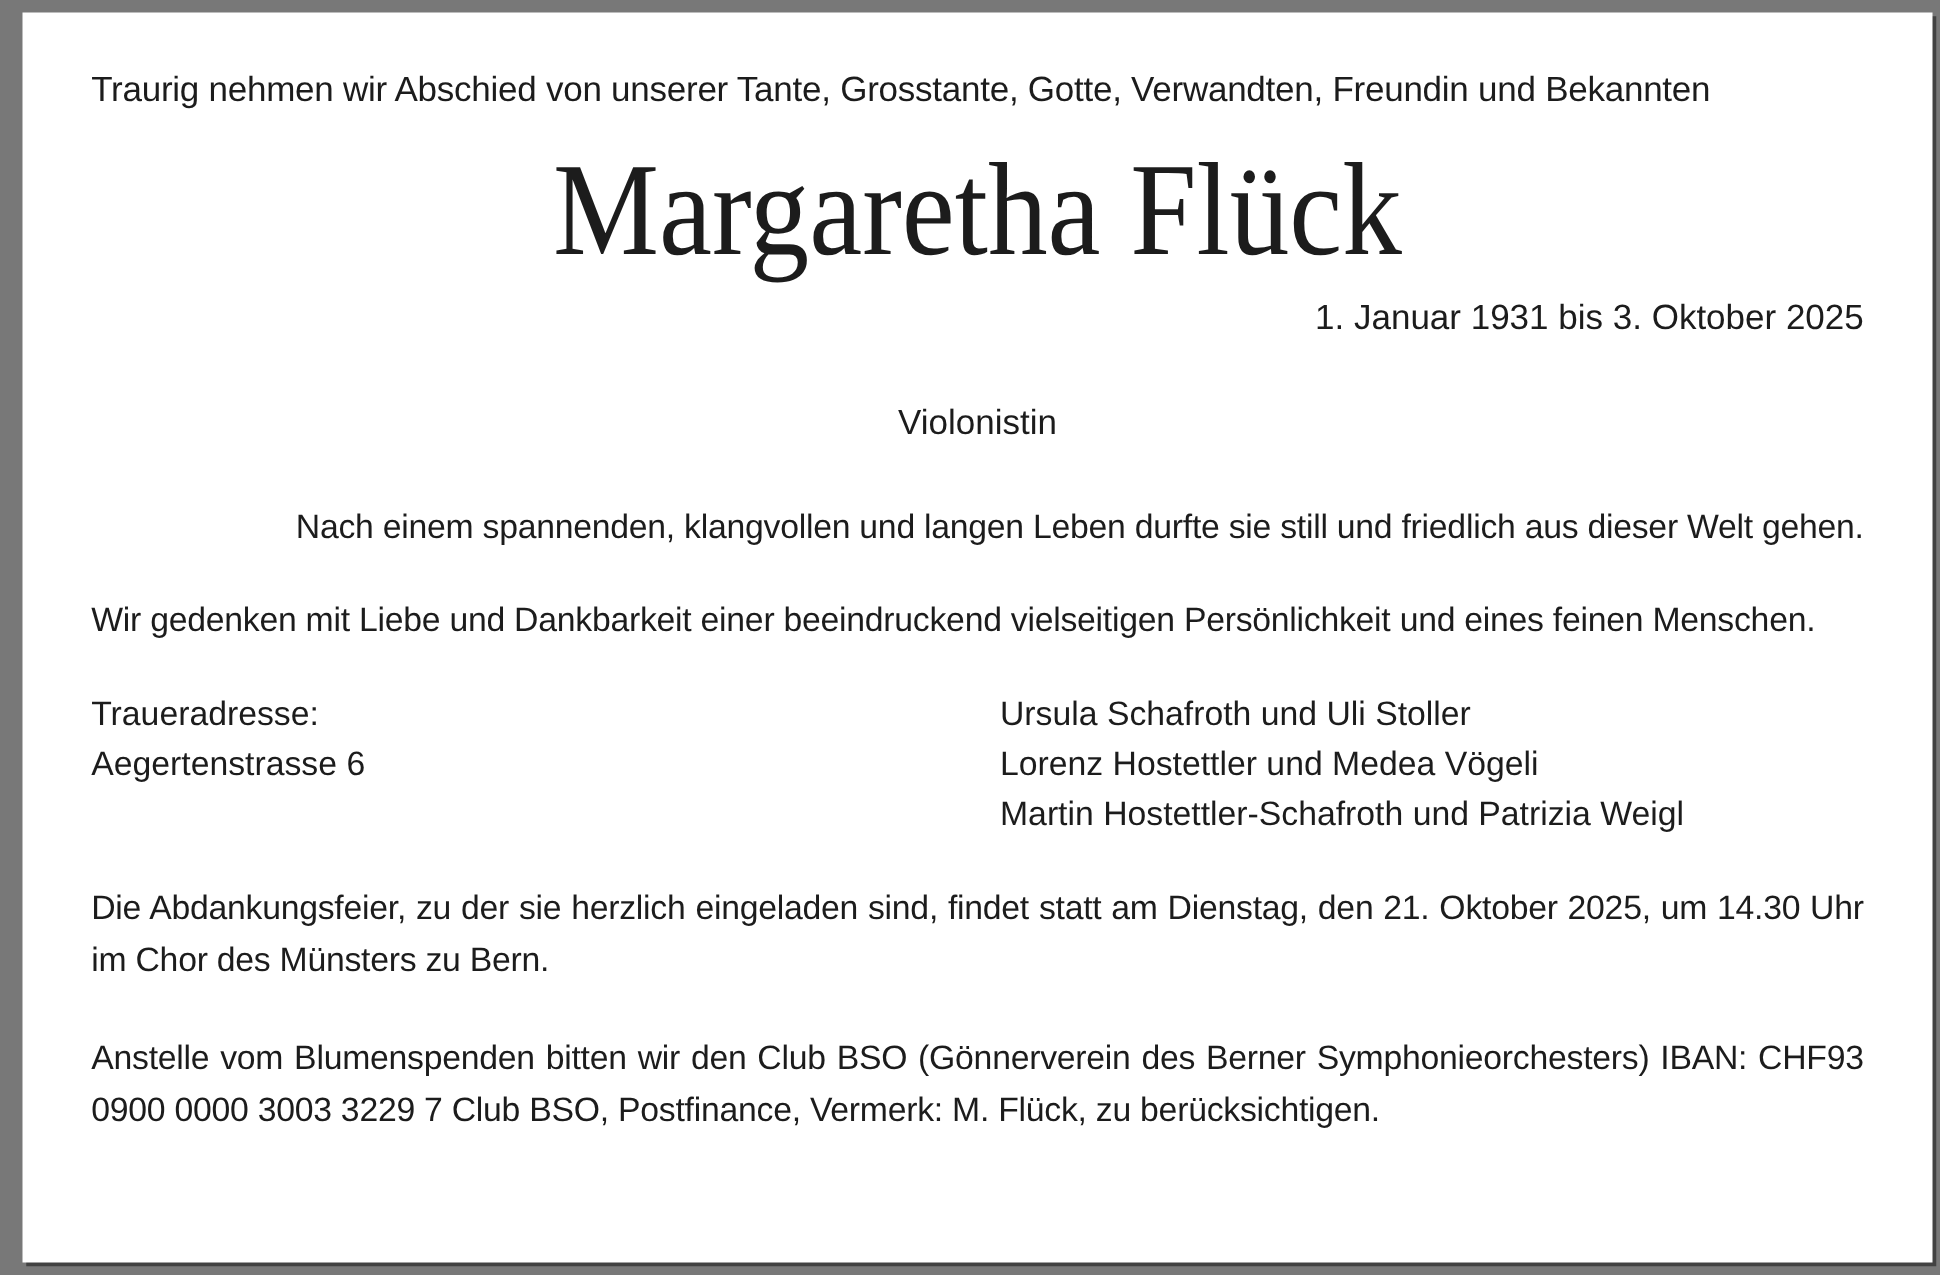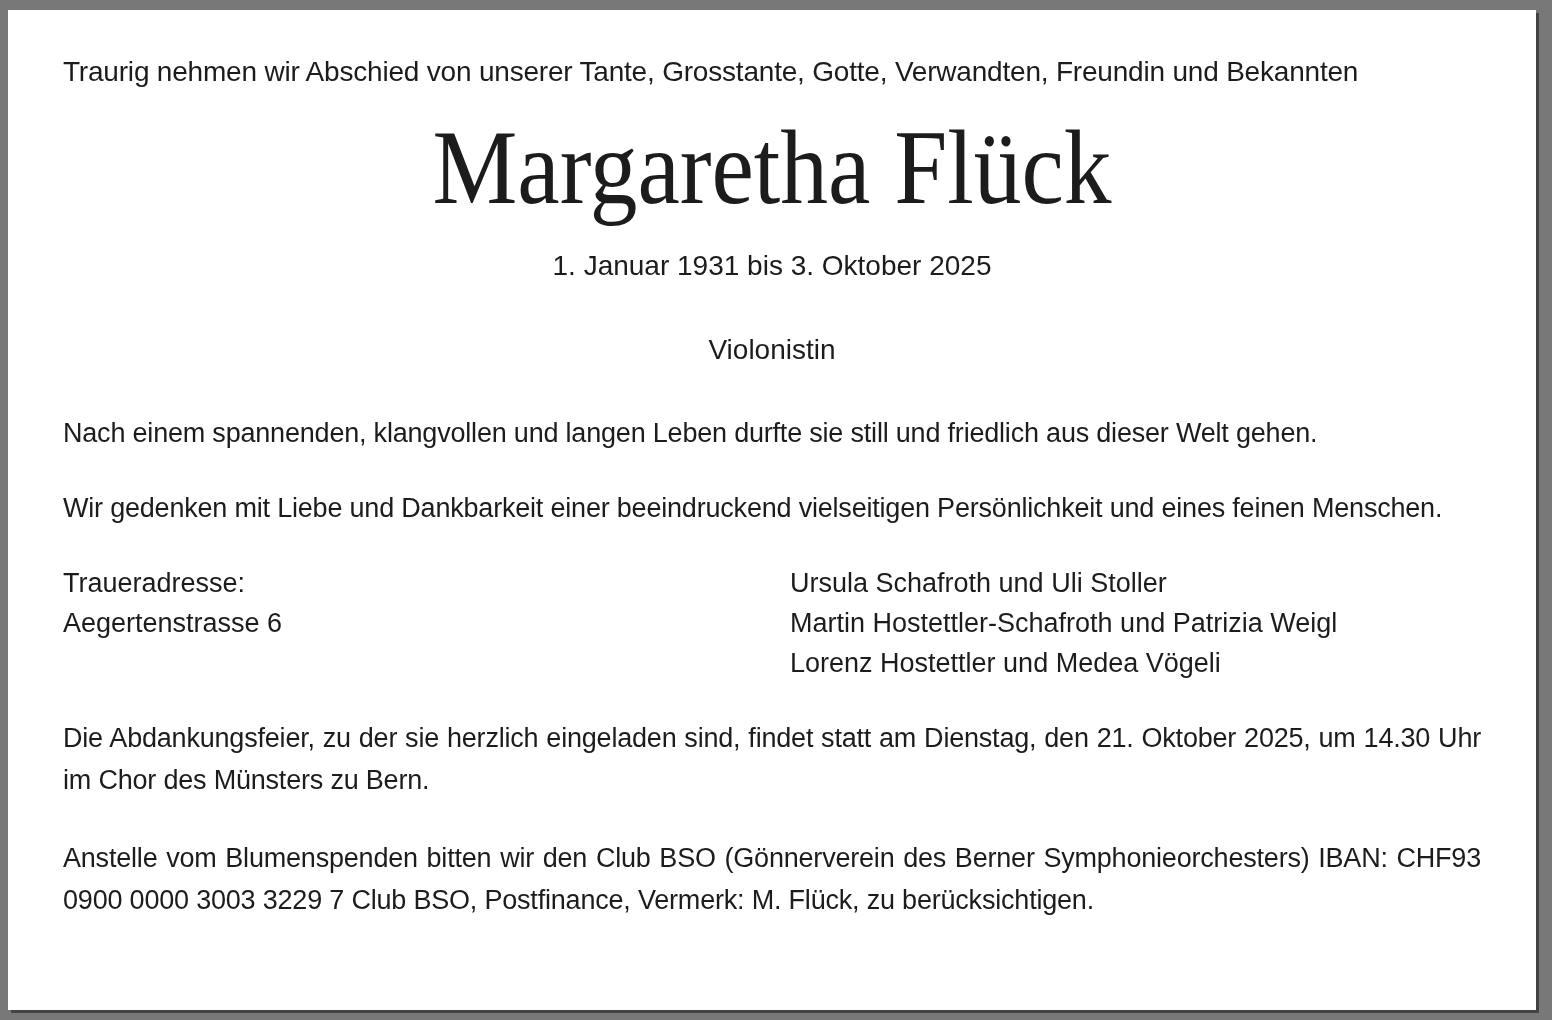--- a/index.html
+++ b/index.html
@@ -14,21 +14,21 @@
     padding: 0;
     width: 1552px;
     height: 1020px;
     overflow: hidden;
     background: var(--frame);
     font-family: "Liberation Sans", sans-serif;
     color: var(--text);
   }
   .page {
     position: absolute;
-    left: 8px;
+    left: 18px;
     top: 10px;
     width: 1528px;
     height: 1000px;
     background: var(--page_bg);
     box-shadow: 3px 3px 0 var(--edge);
     padding: 45px 55px 0 55px;
   }
   .intro {
     font-size: 28px;
     line-height: 34px;
@@ -39,37 +39,37 @@
     margin-top: 20px;
     font-family: "Liberation Serif", serif;
     font-size: 106px;
     line-height: 117px;
     text-align: center;
     transform: scaleX(0.9);
     transform-origin: 50% 50%;
     white-space: nowrap;
   }
   .dates {
-    margin-top: 22px;
+    margin-top: 10px;
     font-size: 28px;
     line-height: 36px;
-    text-align: center;
+    text-align: right;
   }
   .profession {
     margin-top: 48px;
     font-size: 28px;
     line-height: 36px;
     text-align: center;
   }
   .para {
     font-size: 27px;
     line-height: 42px;
     letter-spacing: -0.2px;
   }
-  .para-farewell { margin-top: 44px; }
+  .para-farewell { margin-top: 44px; text-align: right; }
   .para-remembrance { margin-top: 33px; text-align: justify; }
   .addresses {
     margin-top: 34px;
     display: flex;
     font-size: 27px;
     line-height: 40px;
   }
   .addresses .col-left { width: 727px; flex: none; }
   .addresses .col-right { flex: 1; }
   .para-funeral { margin-top: 34px; text-align: justify; }
@@ -92,22 +92,22 @@
 
   <div class="para para-remembrance">Wir gedenken mit Liebe und Dankbarkeit einer beeindruckend vielseitigen Persönlichkeit und eines feinen Menschen.</div>
 
   <div class="addresses">
     <div class="col-left">
       <div>Traueradresse:</div>
       <div>Aegertenstrasse 6</div>
     </div>
     <div class="col-right">
       <div>Ursula Schafroth und Uli Stoller</div>
+      <div>Lorenz Hostettler und Medea Vögeli</div>
       <div>Martin Hostettler-Schafroth und Patrizia Weigl</div>
-      <div>Lorenz Hostettler und Medea Vögeli</div>
     </div>
   </div>
 
   <div class="para para-funeral">Die Abdankungsfeier, zu der sie herzlich eingeladen sind, findet statt am Dienstag, den 21. Oktober 2025, um 14.30 Uhr im Chor des Münsters zu Bern.</div>
 
   <div class="para para-donation">Anstelle vom Blumenspenden bitten wir den Club BSO (Gönnerverein des Berner Symphonieorchesters) IBAN: CHF93 0900 0000 3003 3229 7 Club BSO, Postfinance, Vermerk: M. Flück, zu berücksichtigen.</div>
 
 </div>
 
 </body></html>

